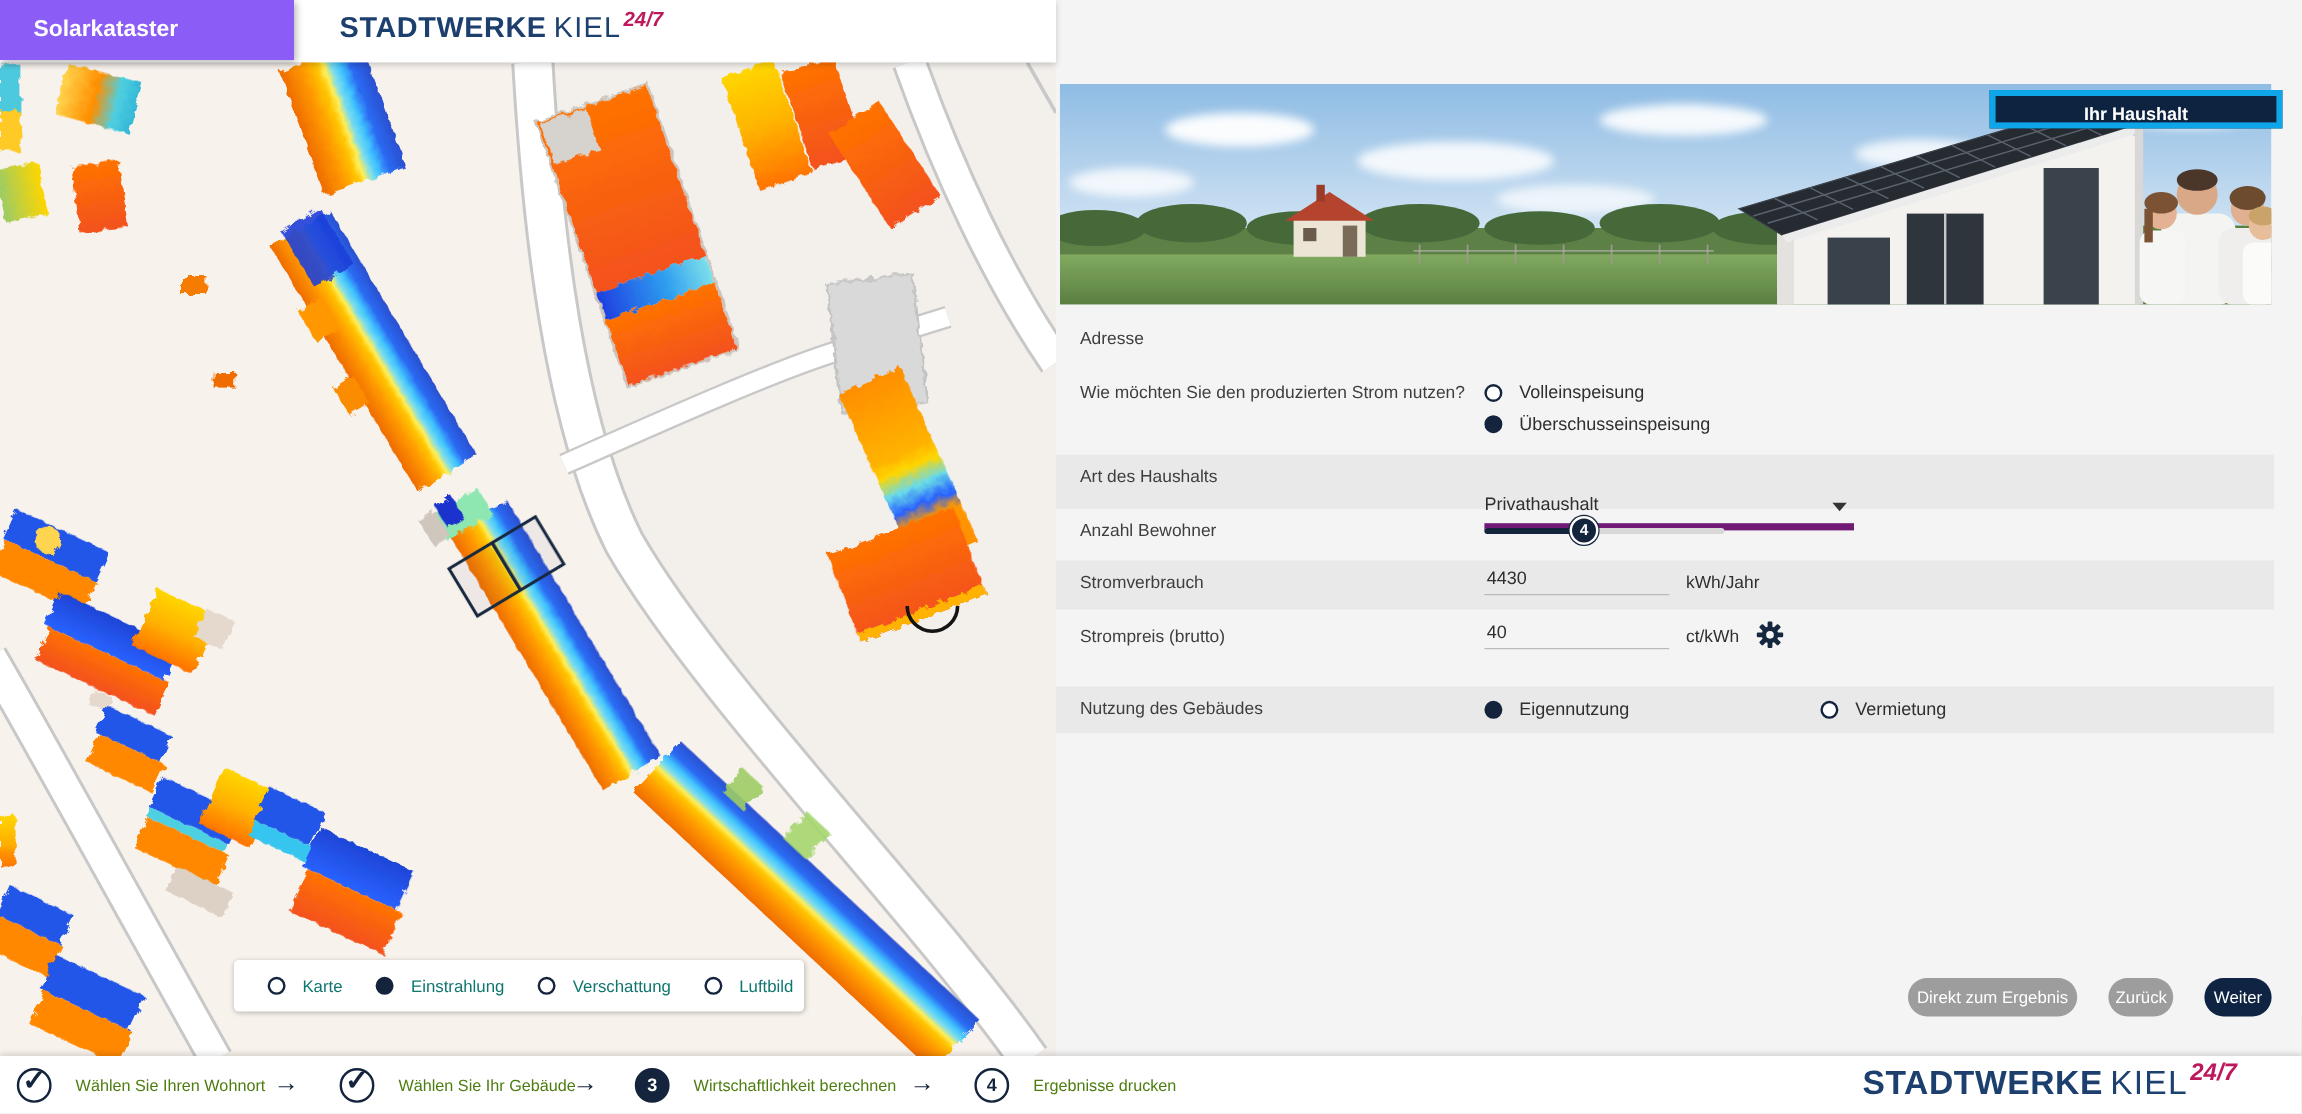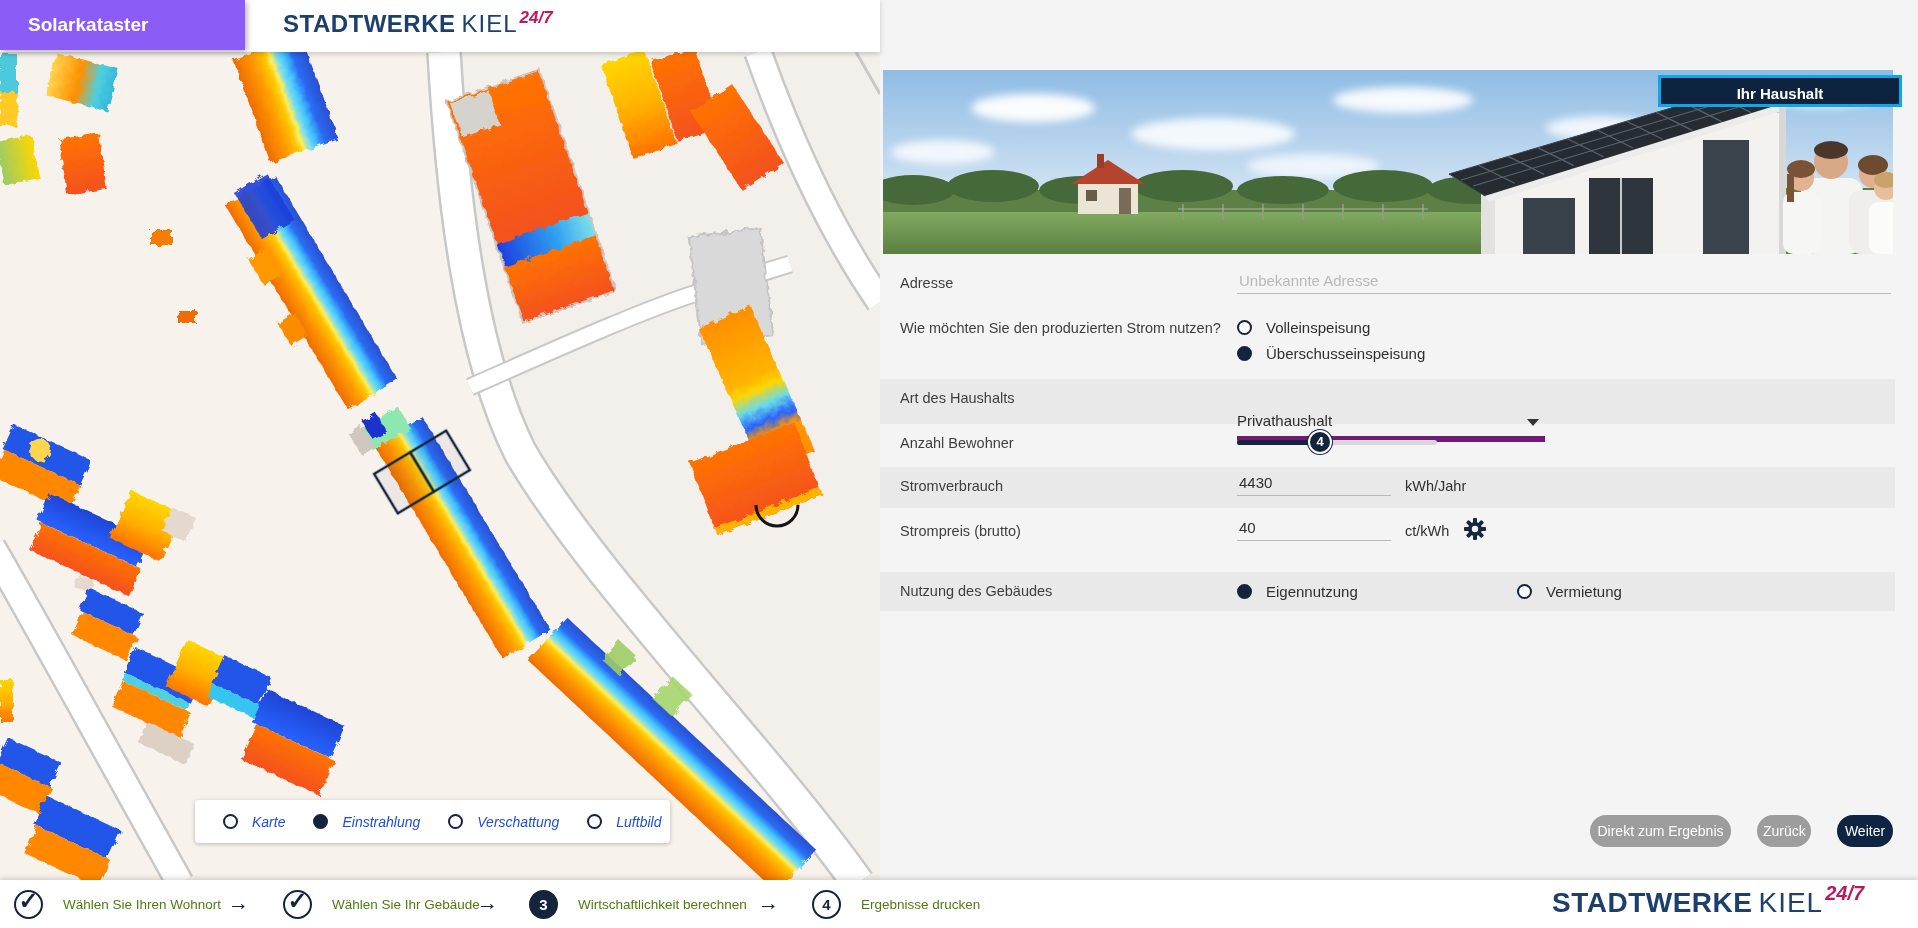--- a/index.html
+++ b/index.html
@@ -16,31 +16,31 @@
   .logo .b{font-weight:900;color:#1c3f6e;letter-spacing:.5px;}
   .logo .l{font-weight:400;color:#1d416f;letter-spacing:1px;margin-left:6px;}
   .logo .s{font-style:italic;font-weight:700;color:#be185d;position:relative;top:-9px;margin-left:2px;}
   #toplogo{left:283px;top:10px;font-size:24px;z-index:31;}
   #toplogo .s{font-size:17px;}
   #layerbox{left:195px;top:800px;width:475px;height:43px;background:#fff;border-radius:4px;
             box-shadow:0 1px 4px rgba(0,0,0,.25);z-index:12;display:flex;align-items:center;}
   .layeritem{display:flex;align-items:center;gap:14px;cursor:pointer;}
   .radio{width:15px;height:15px;border:2.5px solid #14243d;border-radius:50%;background:#fff;box-sizing:border-box;flex:0 0 auto;}
   .radio.on{background:#14243d;}
-  .layerlbl{font-size:14px;color:#1d4ed8;font-style:italic;}
+  .layerlbl{font-size:14px;color:#0f766e;}
   #layerbox .layeritem{margin-left:28px;}
   #copyright{left:158px;top:856px;width:712px;font-size:11.5px;color:#1d1d1d;z-index:12;white-space:nowrap;
              text-shadow:0 0 3px #fff,0 0 3px #fff;}
   #copyright a{color:#15233c;text-decoration:none;margin-left:9px;cursor:pointer;}
 
   
   #panel{left:880px;top:0;width:1038px;height:880px;background:#f4f4f4;z-index:5;}
   .stripe{left:0;width:1015px;background:#e9e9e9;}
   #hero{left:3px;top:70px;width:1010px;height:184px;overflow:hidden;}
-  #badge{left:778px;top:75px;width:244px;height:32px;background:#0d2340;border:3px solid #0ea5e9;
+  #badge{left:778px;top:75px;width:244px;height:32px;background:#0d2340;border:5px solid #0ea5e9;
          color:#fff;font-size:15px;font-weight:700;line-height:31px;text-align:center;box-sizing:border-box;z-index:7;}
   .lbl{font-size:14.5px;color:#3e3e3e;}
   .ctl{font-size:15px;color:#2f2f2f;}
   .unit{font-size:14.5px;color:#2f2f2f;}
   input.fld{border:none;border-bottom:1px solid #b9b9b9;background:transparent;outline:none;
             font-family:"Liberation Sans",sans-serif;font-size:15px;color:#2f2f2f;padding:2px 2px 4px 2px;}
   input.fld::placeholder{color:#b9b9b9;}
   .num{}
   #ddwrap{border-bottom:6px solid #701a75;width:308px;padding-bottom:6px;cursor:pointer;margin-top:28px;}
   #ddarrow{position:absolute;right:6px;top:7px;width:0;height:0;border-left:6px solid transparent;
@@ -393,21 +393,20 @@
         </g>
       </svg>
     </div>
     <div id="badge" class="abs">Ihr Haushalt</div>
 
     <div class="abs stripe" style="top:379px;height:45px"></div>
     <div class="abs stripe" style="top:467px;height:41px"></div>
     <div class="abs stripe" style="top:572px;height:39px"></div>
 
     <div class="abs lbl" style="left:20px;top:275px">Adresse</div>
-    <input class="abs fld" style="left: 357px; top: 270px; width: 650px;" type="text" placeholder="Unbekannte Adresse">
 
     <div class="abs lbl" style="left:20px;top:320px">Wie möchten Sie den produzierten Strom nutzen?</div>
     <div class="abs layeritem" style="left:357px;top:319px">
       <span class="radio"></span>
       <span class="ctl">Volleinspeisung</span>
     </div>
     <div class="abs layeritem" style="left:357px;top:345px">
       <span class="radio on"></span>
       <span class="ctl">Überschusseinspeisung</span>
     </div>

